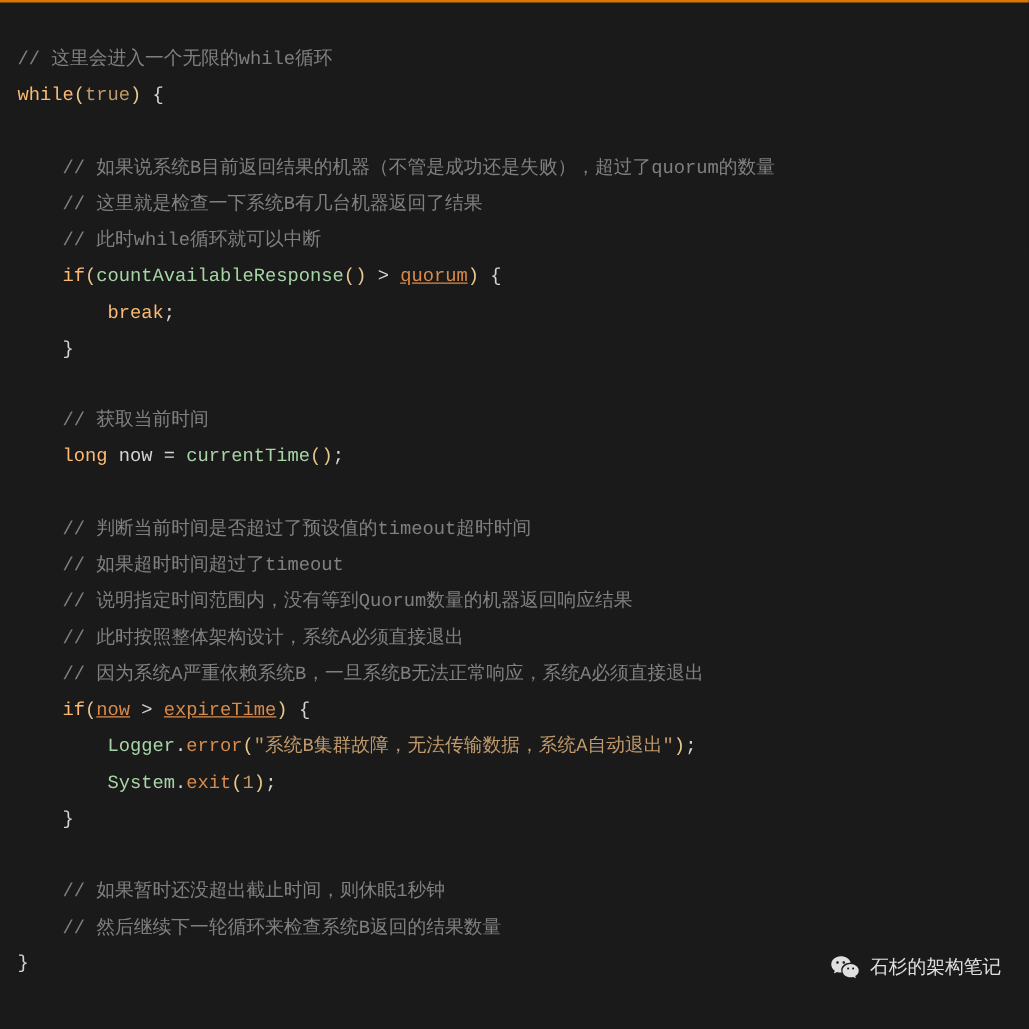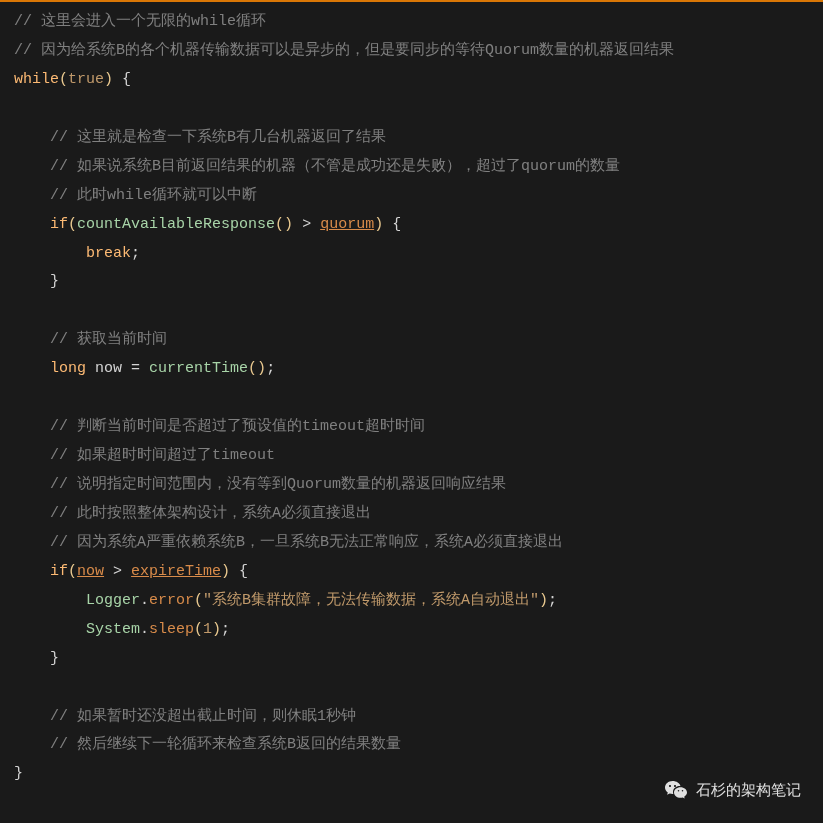--- a/index.html
+++ b/index.html
@@ -10,77 +10,77 @@
       line-height: 1.93;
       color: #d4d4d4;
       width: 823px;
       height: 823px;
       overflow: hidden;
       position: relative;
       border-top: 2px solid #d97706;
     }
     .code-container {
       padding: 6px 14px;
+      margin-top: 26px;
     }
     .line { white-space: pre; }
     .comment { color: #808080; }
     .keyword { color: #fdba74; }
     .bool { color: #c19a6b; }
     .paren { color: #e8c88f; }
     .brace { color: #d4d4d4; }
     .func { color: #a8d4a8; }
     .op { color: #d4d4d4; }
     .punct { color: #d4d4d4; }
     .ident { color: #d88b4a; text-decoration: underline; }
     .class { color: #a8d4a8; }
     .method { color: #d88b4a; }
     .string { color: #c19a6b; }
     .num { color: #c19a6b; }
     .attribution {
       position: absolute;
-      bottom: 18px;
+      bottom: 34px;
       right: 22px;
       display: flex;
       align-items: center;
       gap: 8px;
       color: #e0e0e0;
       font-family: 'Microsoft YaHei', sans-serif;
       font-size: 15px;
     }
     .wechat-icon {
       width: 24px;
       height: 24px;
     }
   </style>
 </head>
 <body>
 
 <div class="code-container">
 <div class="line"><span class="comment">// 这里会进入一个无限的while循环</span></div>
-<div class="line"><span class="comment">// 因为给系统B的各个机器传输数据可以是异步的，但是要同步的等待Quorum数量的机器返回结果</span></div>
 <div class="line"><span class="keyword">while</span><span class="paren">(</span><span class="bool">true</span><span class="paren">)</span><span class="brace"> {</span></div>
 <div class="line">&nbsp;</div>
+<div class="line"><span>    </span><span class="comment">// 如果说系统B目前返回结果的机器（不管是成功还是失败），超过了quorum的数量</span></div>
 <div class="line"><span>    </span><span class="comment">// 这里就是检查一下系统B有几台机器返回了结果</span></div>
-<div class="line"><span>    </span><span class="comment">// 如果说系统B目前返回结果的机器（不管是成功还是失败），超过了quorum的数量</span></div>
 <div class="line"><span>    </span><span class="comment">// 此时while循环就可以中断</span></div>
 <div class="line"><span>    </span><span class="keyword">if</span><span class="paren">(</span><span class="func">countAvailableResponse</span><span class="paren">(</span><span class="paren">)</span><span class="op"> &gt; </span><span class="ident">quorum</span><span class="paren">)</span><span class="brace"> {</span></div>
 <div class="line"><span>        </span><span class="keyword">break</span><span class="punct">;</span></div>
 <div class="line"><span>    </span><span class="brace">}</span></div>
 <div class="line">&nbsp;</div>
 <div class="line"><span>    </span><span class="comment">// 获取当前时间</span></div>
 <div class="line"><span>    </span><span class="keyword">long</span><span class="op"> now </span><span class="op">= </span><span class="func">currentTime</span><span class="paren">(</span><span class="paren">)</span><span class="punct">;</span></div>
 <div class="line">&nbsp;</div>
 <div class="line"><span>    </span><span class="comment">// 判断当前时间是否超过了预设值的timeout超时时间</span></div>
 <div class="line"><span>    </span><span class="comment">// 如果超时时间超过了timeout</span></div>
 <div class="line"><span>    </span><span class="comment">// 说明指定时间范围内，没有等到Quorum数量的机器返回响应结果</span></div>
 <div class="line"><span>    </span><span class="comment">// 此时按照整体架构设计，系统A必须直接退出</span></div>
 <div class="line"><span>    </span><span class="comment">// 因为系统A严重依赖系统B，一旦系统B无法正常响应，系统A必须直接退出</span></div>
 <div class="line"><span>    </span><span class="keyword">if</span><span class="paren">(</span><span class="ident">now</span><span class="op"> &gt; </span><span class="ident">expireTime</span><span class="paren">)</span><span class="brace"> {</span></div>
 <div class="line"><span>        </span><span class="class">Logger</span><span class="punct">.</span><span class="method">error</span><span class="paren">(</span><span class="string">"系统B集群故障，无法传输数据，系统A自动退出"</span><span class="paren">)</span><span class="punct">;</span></div>
-<div class="line"><span>        </span><span class="class">System</span><span class="punct">.</span><span class="method">sleep</span><span class="paren">(</span><span class="num">1</span><span class="paren">)</span><span class="punct">;</span></div>
+<div class="line"><span>        </span><span class="class">System</span><span class="punct">.</span><span class="method">exit</span><span class="paren">(</span><span class="num">1</span><span class="paren">)</span><span class="punct">;</span></div>
 <div class="line"><span>    </span><span class="brace">}</span></div>
 <div class="line">&nbsp;</div>
 <div class="line"><span>    </span><span class="comment">// 如果暂时还没超出截止时间，则休眠1秒钟</span></div>
 <div class="line"><span>    </span><span class="comment">// 然后继续下一轮循环来检查系统B返回的结果数量</span></div>
 <div class="line"><span class="brace">}</span></div>
 </div>
 
 <div class="attribution">
   <svg class="wechat-icon" viewBox="0 0 24 24" fill="#e0e0e0">
     <path d="M8.5 2C4.4 2 1 4.9 1 8.5c0 2 1.1 3.8 2.8 5l-.7 2.3 2.6-1.3c.9.3 1.9.5 2.8.5.3 0 .5 0 .8-.1-.2-.6-.3-1.2-.3-1.9 0-3.3 3-5.9 6.7-5.9.3 0 .5 0 .8.1C15.8 4.1 12.5 2 8.5 2zm-2.5 4c.6 0 1 .4 1 1s-.4 1-1 1-1-.4-1-1 .4-1 1-1zm5 0c.6 0 1 .4 1 1s-.4 1-1 1-1-.4-1-1 .4-1 1-1z"></path>

